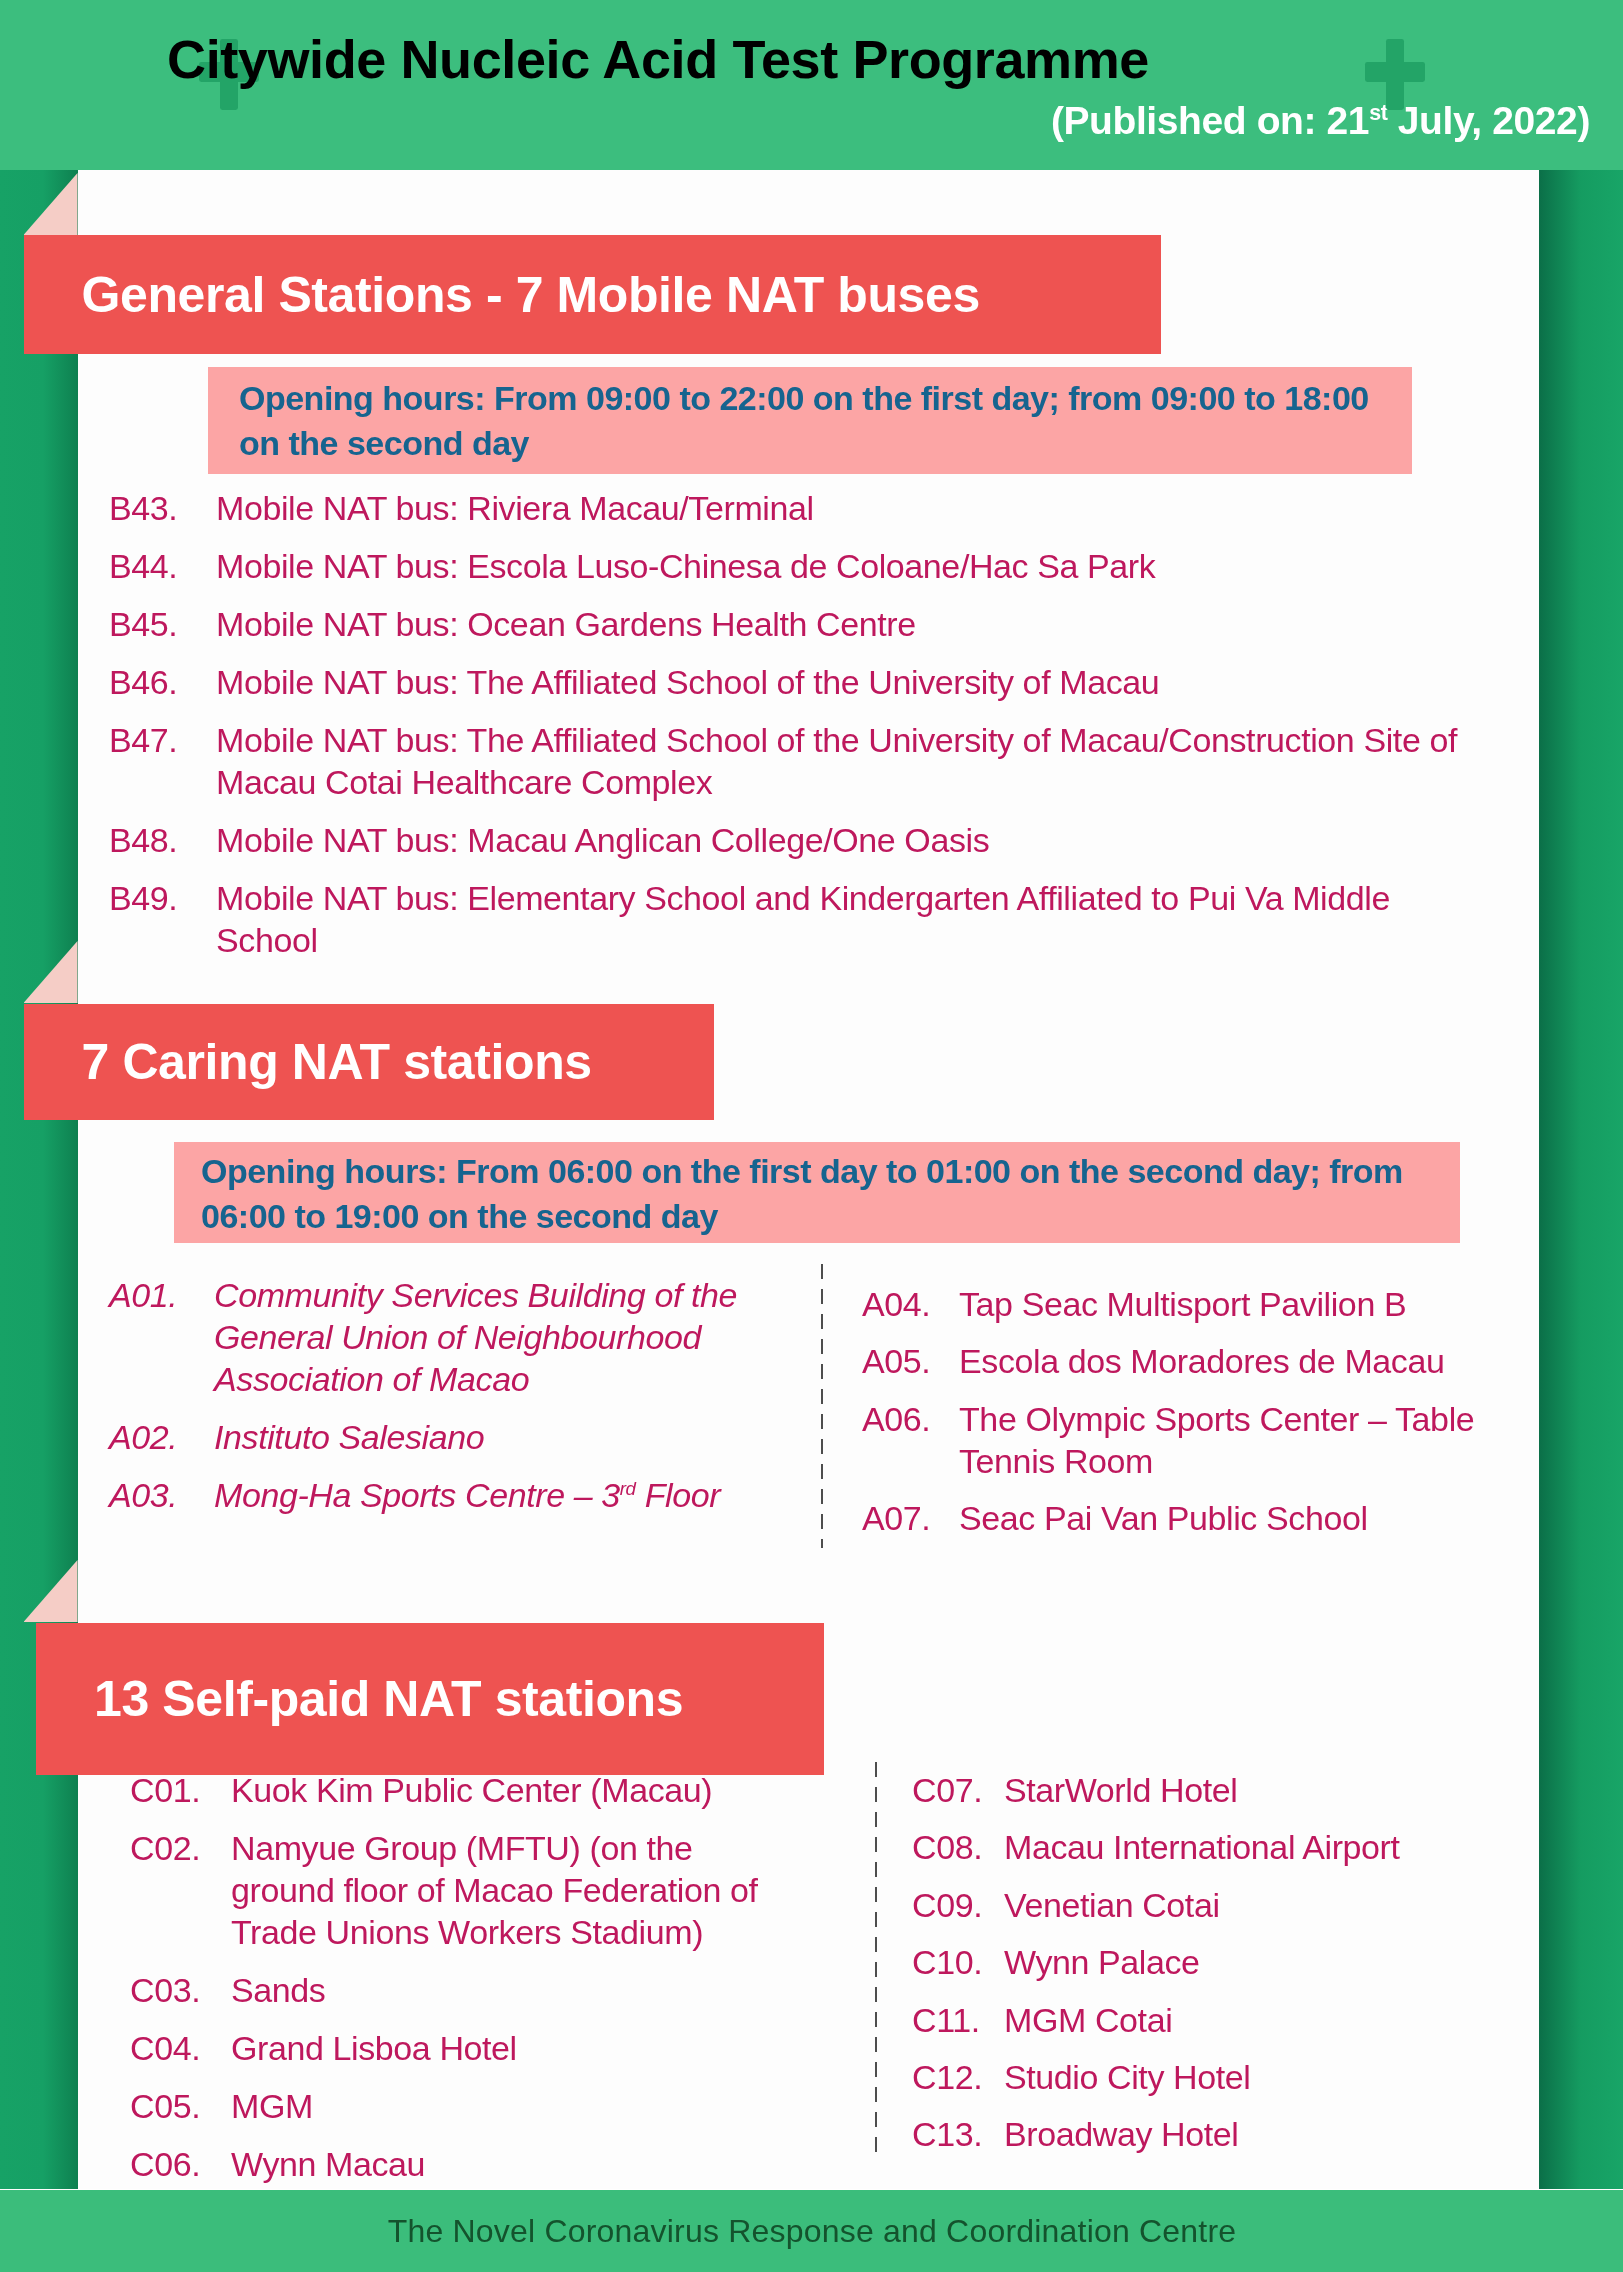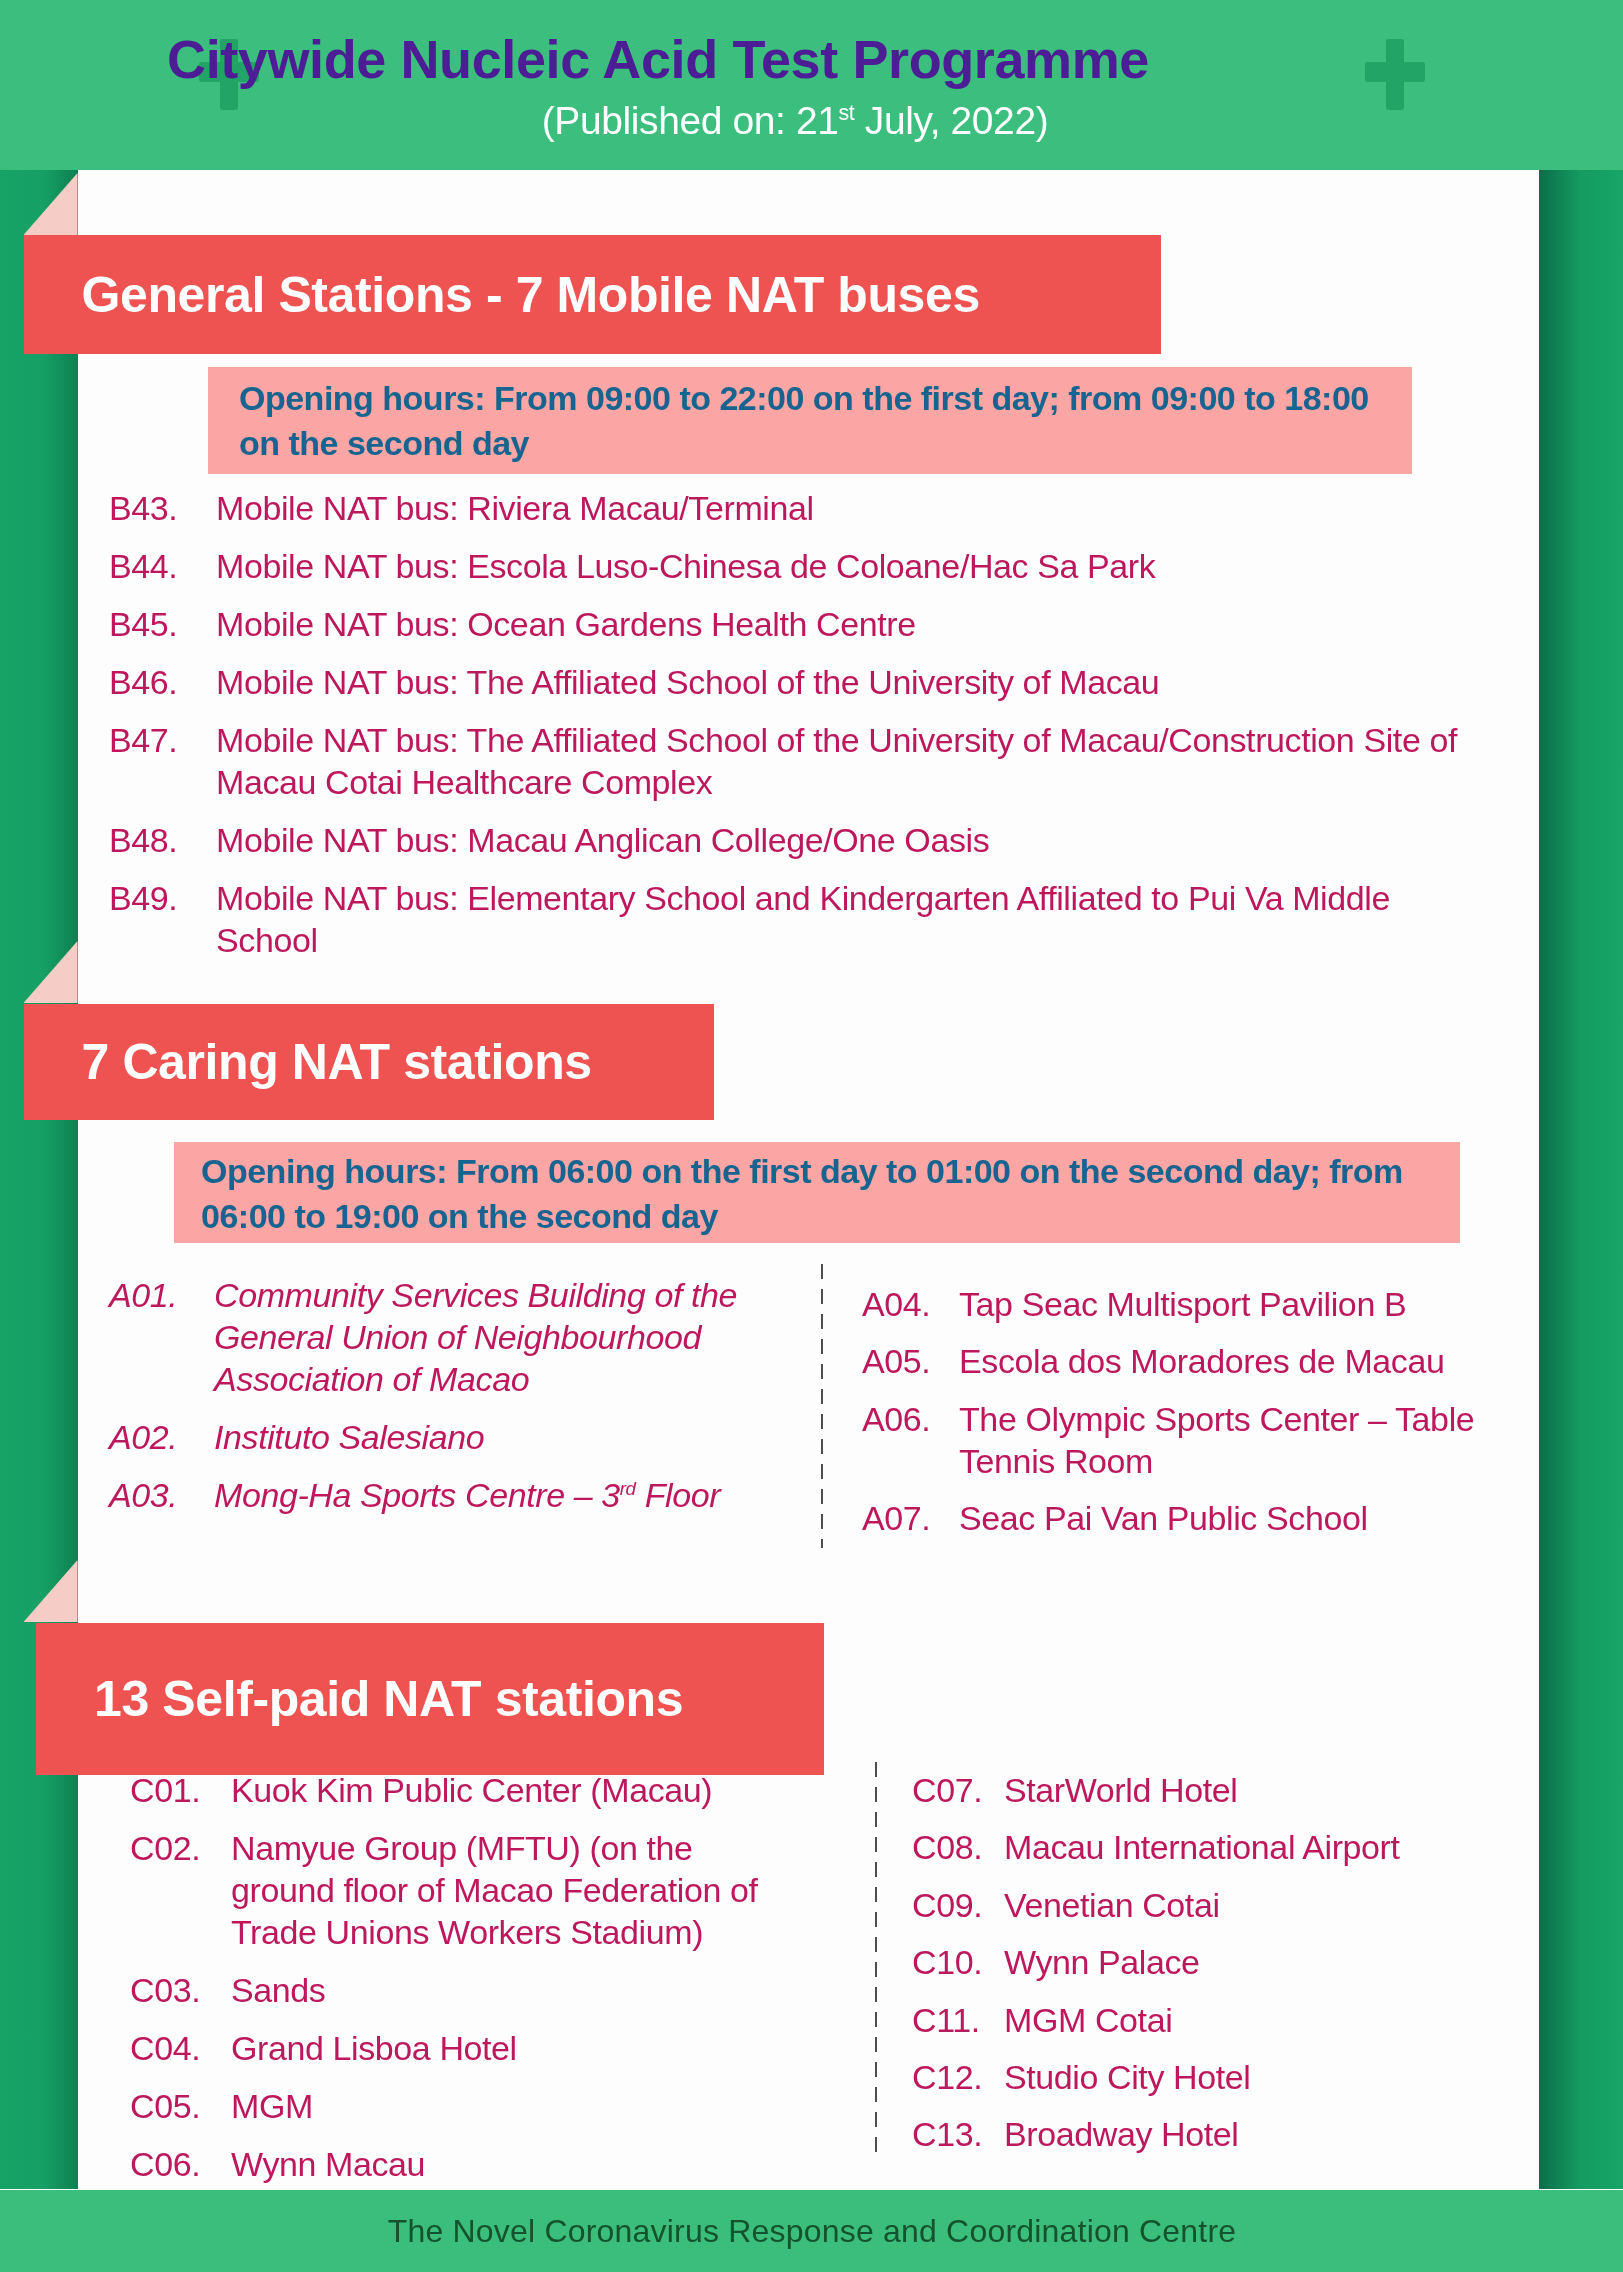--- a/index.html
+++ b/index.html
@@ -6,25 +6,25 @@
   #page {
     position:relative; width:1624px; height:2273px; overflow:hidden;
     background:#ffffff; font-family:"Liberation Sans", sans-serif;
   }
   .abs { position:absolute; }
 
   
   .header-band { left:0; top:0; width:1624px; height:170px; background:#3cbe7e; }
   .header-title {
     left:0; top:27.6px; width:1316px; text-align:center;
-    color:#4c1d95; font-weight:bold; font-size:54px; line-height:62px; letter-spacing:-0.4px;
+    color:#000000; font-weight:bold; font-size:54px; line-height:62px; letter-spacing:-0.4px;
   }
   .header-subtitle {
-    left:0; top:96px; width:1590px; text-align:center;
-    color:#ffffff; font-weight:normal; font-size:39px; line-height:50px; letter-spacing:-0.4px;
+    left:0; top:96px; width:1590px; text-align:right;
+    color:#ffffff; font-weight:bold; font-size:39px; line-height:50px; letter-spacing:-0.4px;
   }
   sup { font-size:55%; vertical-align:super; line-height:0; }
 
   .cross { width:60px; height:71px; }
   .cross::before {
     content:""; position:absolute; left:21px; top:0; width:18px; height:71px;
     background:#23a467; border-radius:2.4px;
   }
   .cross::after {
     content:""; position:absolute; left:0; top:23px; width:60px; height:19.5px;

